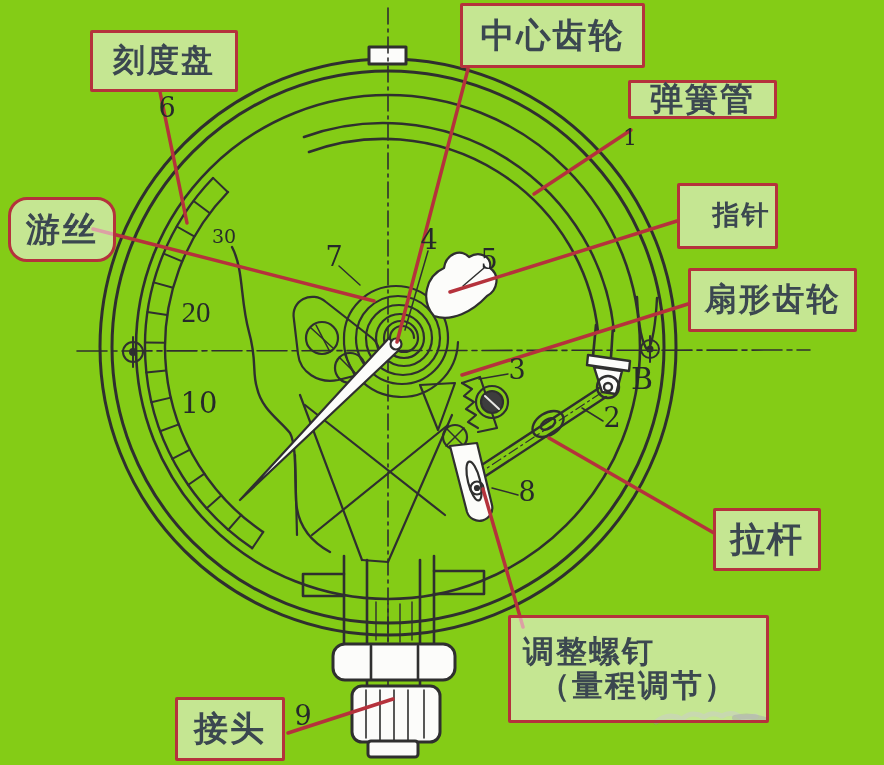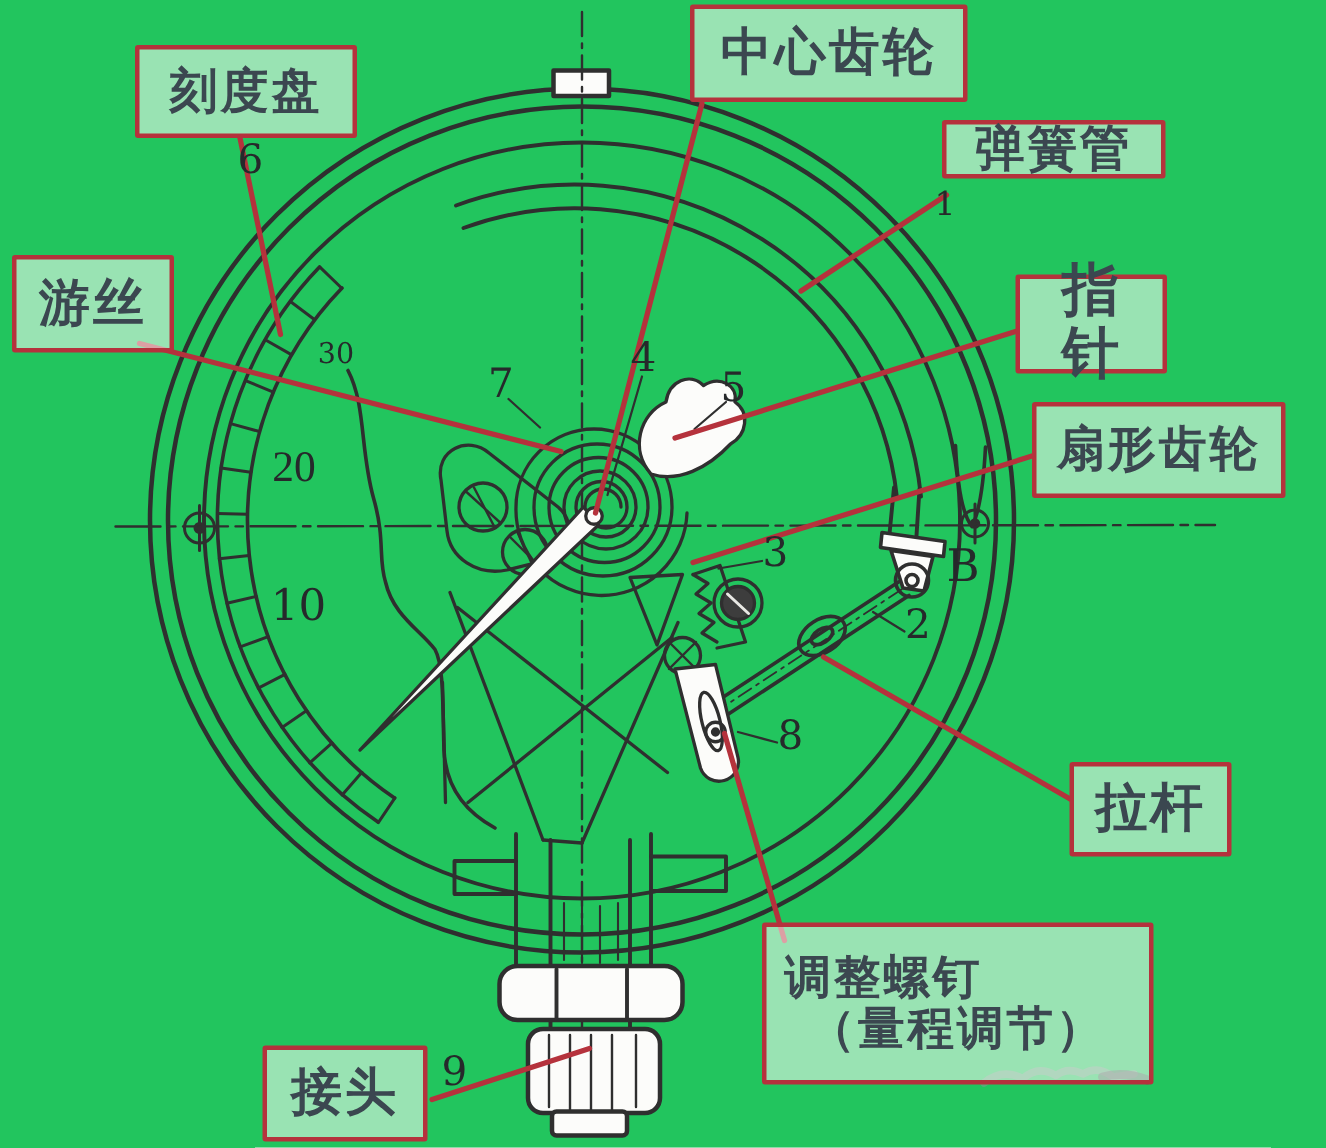--- a/index.html
+++ b/index.html
@@ -1,18 +1,18 @@
 <!DOCTYPE html>
 <html><head>
 <meta charset="utf-8">
 <style>
   html,body{margin:0;padding:0;background:#e8e8e6;}
   .stage{
     position:relative;width:884px;height:765px;margin:0 auto;
-    background:#22c55e;overflow:hidden;
+    background:#84cc16;overflow:hidden;
     font-family:"Liberation Sans","DejaVu Sans",sans-serif;
   }
   .stage svg{position:absolute;left:0;top:0;}
   .callout{
     position:absolute;border:3px solid #b5323c;border-radius:2px;
     color:#3b4750;display:flex;align-items:center;justify-content:center;
     font-weight:600;letter-spacing:2px;line-height:1.1;
     box-sizing:border-box;background:rgba(252,252,250,0.55);
   }
   .callout.twoline{flex-direction:column;align-items:flex-start;justify-content:center;}
@@ -192,25 +192,25 @@
 </div>
 
 <div class="callout" style="left:460px;top:3px;width:185px;height:65px;font-size:34px;">
   <span>中心齿轮</span>
 </div>
 
 <div class="callout" style="left:628px;top:80px;width:149px;height:39px;font-size:33px;">
   <span>弹簧管</span>
 </div>
 
-<div class="callout" style="left:8px;top:170px;width:108px;height:65px;font-size:34px;">
+<div class="callout" style="left:8px;top:197px;width:108px;height:65px;font-size:34px;border-radius:19px;">
   <span>游丝</span>
 </div>
 
-<div class="callout" style="left:677px;top:183px;width:101px;height:66px;font-size:38px;padding-left:28px;">
+<div class="callout" style="left:677px;top:183px;width:101px;height:66px;font-size:27px;padding-left:28px;">
   <span>指针</span>
 </div>
 
 <div class="callout" style="left:688px;top:268px;width:169px;height:64px;font-size:32px;">
   <span>扇形齿轮</span>
 </div>
 
 <div class="callout" style="left:713px;top:508px;width:108px;height:63px;font-size:35px;">
   <span>拉杆</span>
 </div>

